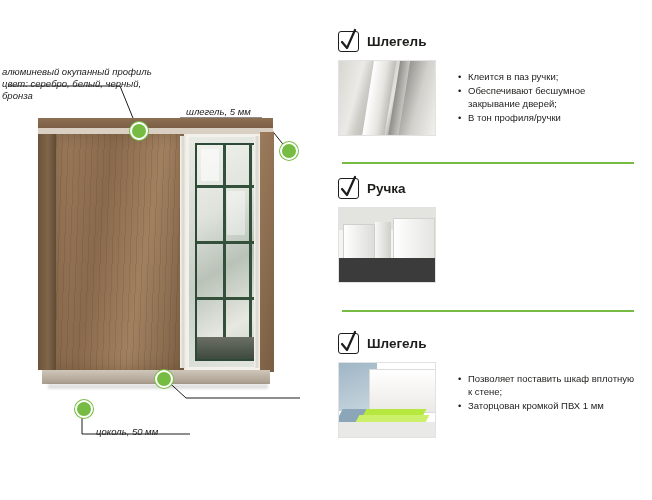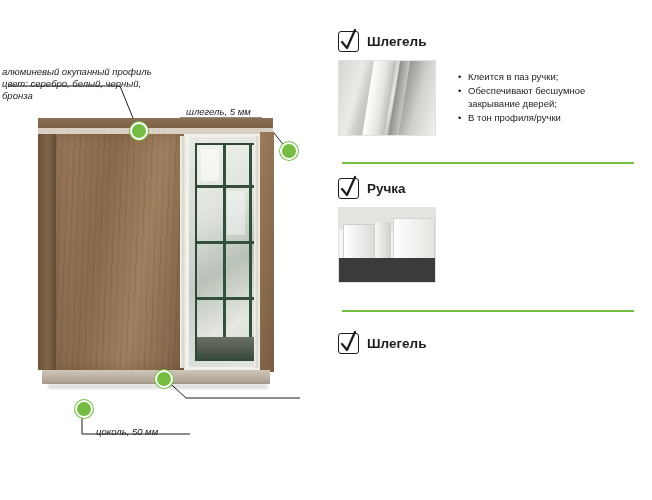--- a/index.html
+++ b/index.html
@@ -359,16 +359,31 @@
 
     <div class="card" style="top:330px;">
       <div class="card-head">
         <div class="check-box">
           <svg width="17" height="26" viewBox="0 0 17 26">
             <path d="M2 14 L7 20 L15 2" stroke="#1d1d1b" stroke-width="2.2" fill="none" stroke-linecap="round" stroke-linejoin="round"></path>
           </svg>
         </div>
         <div class="card-title">Шлегель</div>
       </div>
+      <div class="card-body">
+        <div class="thumb">
+          <div class="th3-bg"></div>
+          <div class="th3-blue"></div>
+          <div class="th3-cab"></div>
+          <div class="th3-blue2"></div>
+          <div class="th3-green"></div>
+          <div class="th3-green2"></div>
+          <div class="th3-floor"></div>
+        </div>
+        <ul class="bullets">
+          <li>Позволяет поставить шкаф вплотную к стене;</li>
+          <li>Заторцован кромкой ПВХ 1 мм</li>
+        </ul>
+      </div>
     </div>
 
   </div>
 </div>
 
 </body></html>

